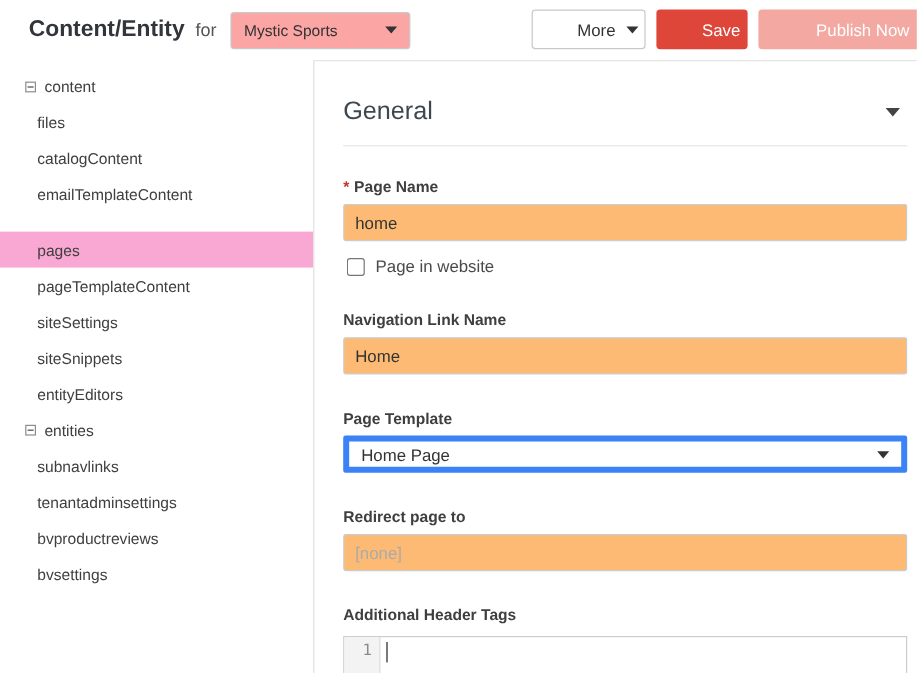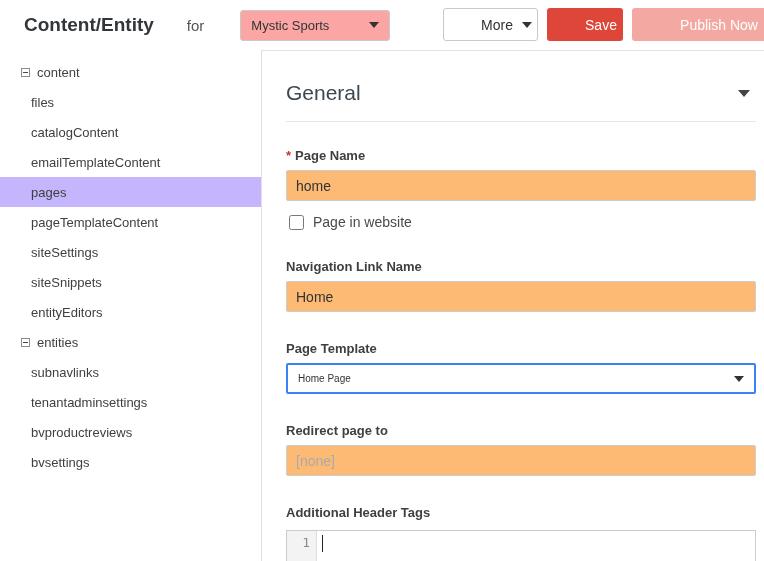--- a/index.html
+++ b/index.html
@@ -13,21 +13,20 @@
   }
 
   
   .header {
     position: relative;
     height: 50px;
     display: flex;
     align-items: center;
     padding-left: 24px;
     background: #fff;
-    gap: 24px;
   }
   .app-title { font-size: 19px; font-weight: 700; color: #32363b; }
   .for-label { margin: 0 12px 0 9px; font-size: 15px; color: #555; }
   .tenant-select {
     display: flex; align-items: center; justify-content: space-between;
     width: 150px; height: 31px;
     border: 1px solid #c9c9c9; border-radius: 3px;
     padding: 0 10px; font-size: 13px; color: #333;
     background: #fca5a5; cursor: pointer;
   }
@@ -73,21 +72,21 @@
     overflow: hidden;
     flex-shrink: 0;
   }
   .tree-item {
     display: flex; align-items: center;
     height: 30px; font-size: 13px; color: #3f3f3f;
     cursor: pointer;
   }
   .tree-root { padding-left: 21px; }
   .tree-child { padding-left: 31px; }
-  .tree-item.selected { background: #c4b5fd; }
+  .tree-item.selected { background: #f9a8d4; margin-top: 16px; }
   .toggle {
     width: 9px; height: 9px;
     border: 1px solid #8c8c8c;
     background: #fff;
     margin-right: 7px;
     position: relative;
     flex-shrink: 0;
   }
   .toggle::after {
     content: "";
@@ -140,22 +139,22 @@
     display: flex; align-items: center;
     font-size: 14px; color: #4a4a4a;
   }
   .checkbox-row input {
     width: 15px; height: 15px; margin: 0 9px 0 3px;
     cursor: pointer;
   }
 
   .select-box {
     width: 100%; height: 31px;
-    border: 2px solid #3b82f6; border-radius: 2px;
-    padding: 0 10px; font-size: 10px; color: #333;
+    border: 5px solid #3b82f6; border-radius: 2px;
+    padding: 0 10px; font-size: 14px; color: #333;
     background: #fff;
     display: flex; align-items: center; justify-content: space-between;
     cursor: pointer;
   }
 
   .code-editor {
     margin-top: 10px;
     border: 1px solid #ccc;
     display: flex;
     height: 70px;

